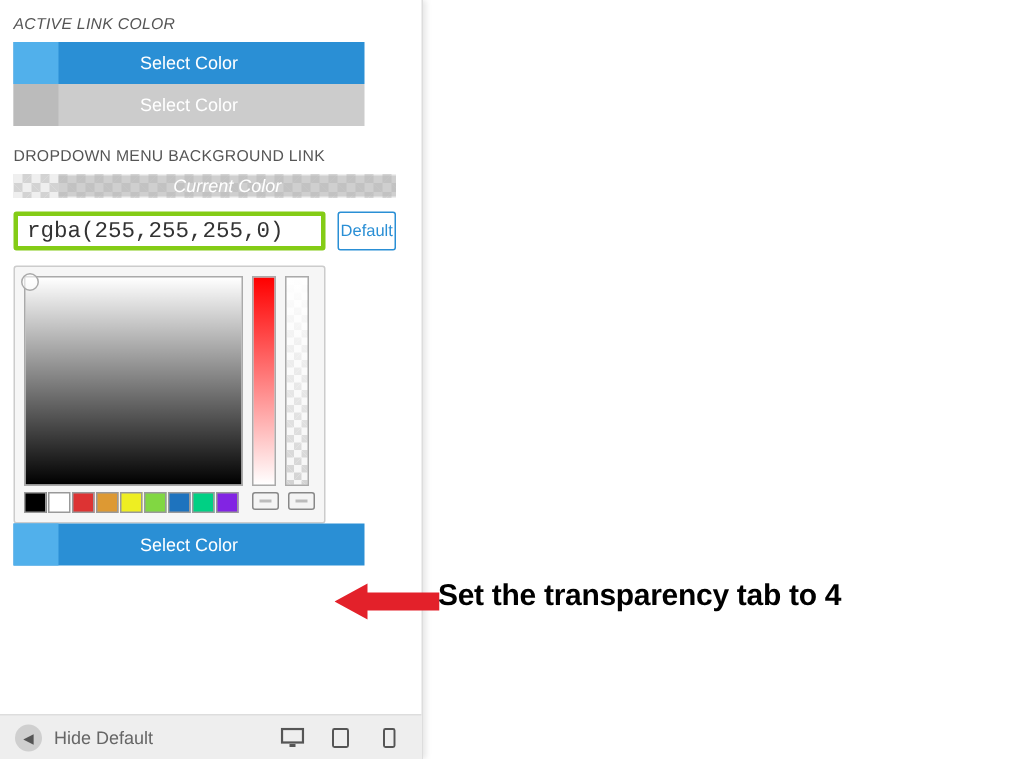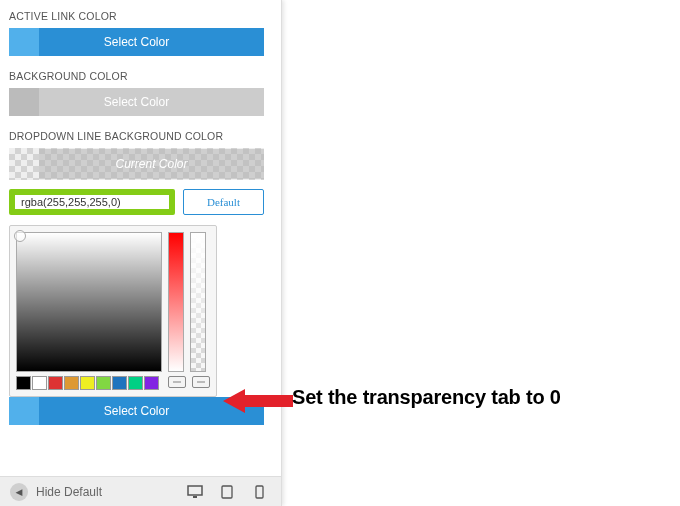--- a/index.html
+++ b/index.html
@@ -29,24 +29,24 @@
 }
 
 .section-label {
   font-size: 10.5px;
   color: #555;
   letter-spacing: 0.2px;
   margin-top: 14px;
   margin-bottom: 6px;
   font-weight: 400;
 }
-.section-label:first-child { margin-top: 2px; }
+.section-label:first-child { margin-top: 2px; font-style: italic; }
 
 .select-color-btn {
-  width: 255px;
+  width: 234px;
   height: 28px;
   display: flex;
   align-items: center;
   justify-content: center;
   border: none;
   font-size: 12px;
   color: #fff;
   cursor: pointer;
   position: relative;
 }
@@ -56,21 +56,21 @@
   width: 30px;
   height: 100%;
 }
 .blue { background: #2a8fd5; }
 .blue .swatch { background: #51b0eb; }
 .grey { background: #ccc; color: #fff; }
 .grey .swatch { background: #bbb; }
 
 .checker-btn {
   width: 255px;
-  height: 32px;
+  height: 16px;
   display: flex;
   align-items: center;
   justify-content: center;
   font-size: 12px;
   color: #888;
   cursor: pointer;
   border: none;
   background-image:
     linear-gradient(45deg, #d3d3d3 25%, transparent 25%),
     linear-gradient(-45deg, #d3d3d3 25%, transparent 25%),
@@ -94,37 +94,36 @@
 
 .default-row {
   display: flex;
   gap: 8px;
   margin-top: 9px;
   width: 255px;
 }
 .rgba-input {
   flex: 0 0 128px;
   height: 26px;
-  border: 6px solid #84cc16;
+  border: 3px solid #84cc16;
   border-radius: 2px;
-  font-family: Liberation Sans, sans-serif;
-  font-size: 11px;
+  font-family: Liberation Mono, monospace;
+  font-size: 15px;
   padding: 0 6px;
   color: #333;
 }
 .default-btn {
   flex: 1;
   height: 26px;
   border: 1px solid #2a8fd5;
   background: #fff;
   color: #2a8fd5;
   font-size: 11px;
   border-radius: 2px;
   cursor: pointer;
-  font-family: Liberation Serif, serif;
 }
 
 .picker {
   margin-top: 10px;
   width: 208px;
   padding: 6px;
   border: 1px solid #ccc;
   border-radius: 2px;
   background: #f6f6f6;
   position: relative;
@@ -269,27 +268,26 @@
 
 <div class="panel">
   <div class="panel-inner">
 
     <div class="section-label">ACTIVE LINK COLOR</div>
     <button class="select-color-btn blue">
       <span class="swatch"></span>
       <span>Select Color</span>
     </button>
 
-    <div class="section-label">BACKGROUND COLOR</div>
     <button class="select-color-btn grey">
       <span class="swatch"></span>
       <span>Select Color</span>
     </button>
 
-    <div class="section-label">DROPDOWN LINE BACKGROUND COLOR</div>
+    <div class="section-label">DROPDOWN MENU BACKGROUND LINK</div>
     <button class="checker-btn">
       <span class="inner-strip">Current Color</span>
     </button>
 
     <div class="default-row">
       <input class="rgba-input" value="rgba(255,255,255,0)" style="">
       <button class="default-btn">Default</button>
     </div>
 
     <div class="picker">
@@ -346,13 +344,13 @@
     </span>
   </div>
 </div>
 
 <div class="arrow">
   <svg width="70" height="26" viewBox="0 0 70 26">
     <polygon points="0,13 22,1 22,7 70,7 70,19 22,19 22,25" fill="#e3212a"></polygon>
   </svg>
 </div>
 
-<div class="annotation">Set the transparency tab to 0</div>
+<div class="annotation">Set the transparency tab to 4</div>
 
 </body></html>

